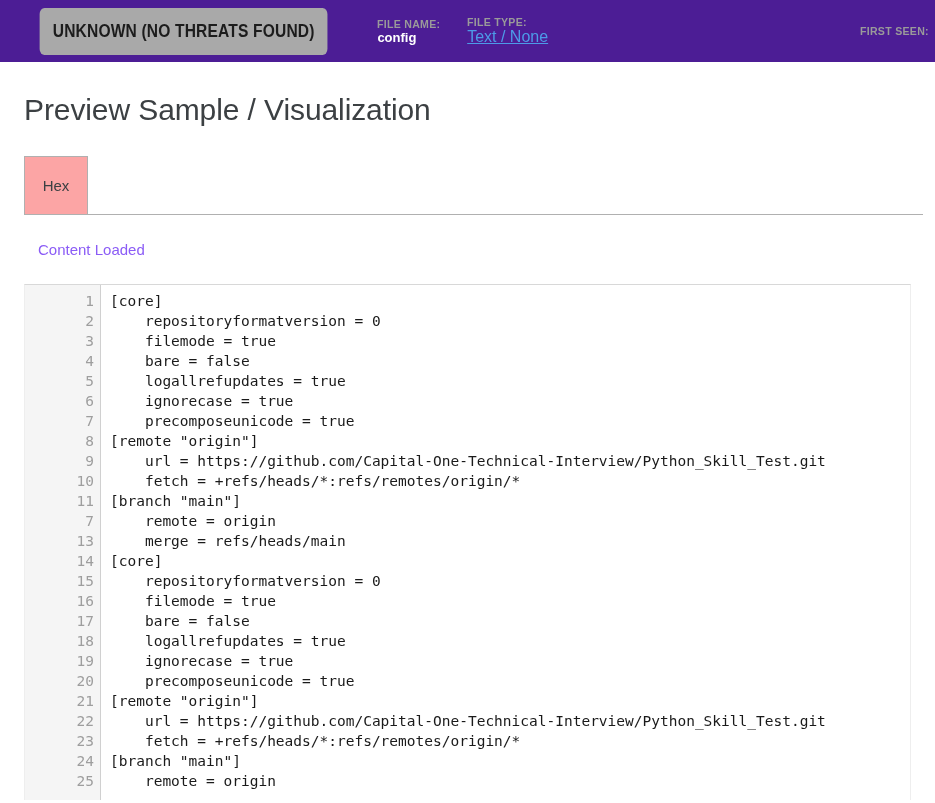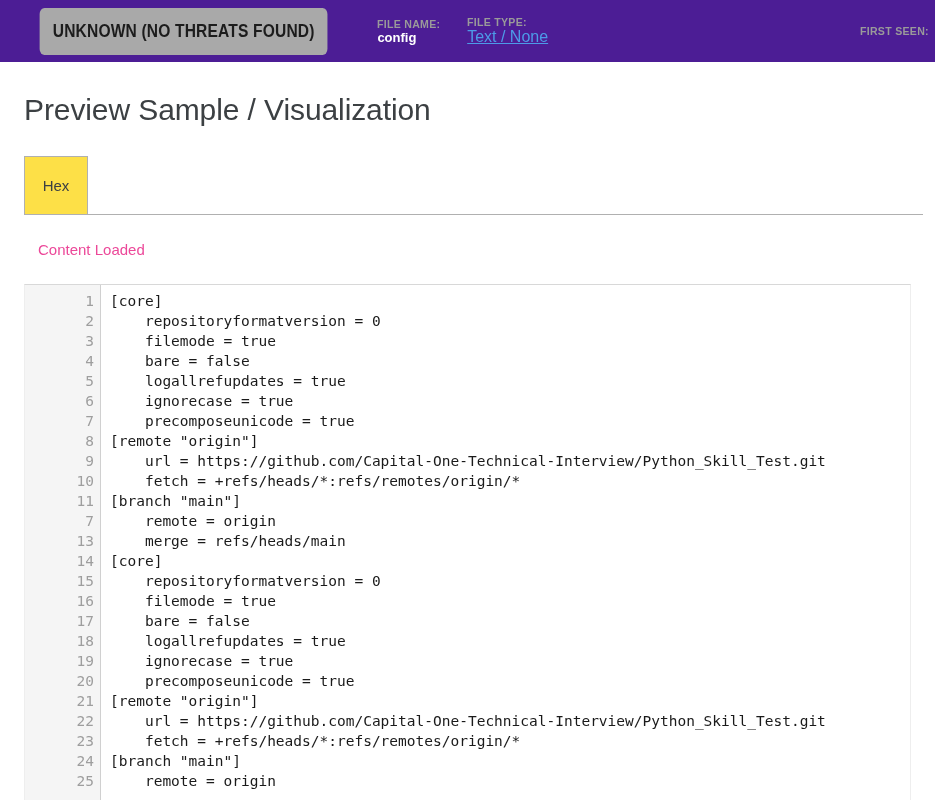--- a/index.html
+++ b/index.html
@@ -125,37 +125,37 @@
   .tab {
     position: relative;
     z-index: 2;
     height: 59px;
     min-width: 64px;
     padding: 0 16px;
     display: flex;
     align-items: center;
     justify-content: center;
     border: 1px solid #b0b0b0;
-    background: #fde047;
+    background: #fca5a5;
     font-size: 15px;
     color: #3c4043;
     cursor: pointer;
     margin-right: 2px;
   }
   .tab.active {
     font-weight: 700;
     border-bottom-color: #ffffff;
     height: 60px;
   }
 
   
   .content-status {
     padding: 26px 0 0 14px;
     font-size: 15px;
-    color: #ec4899;
+    color: #8b5cf6;
   }
 
   
   .code-panel {
     margin-top: 26px;
     border-top: 1px solid #d8d8d8;
     border-left: 1px solid #eeeeee;
     border-right: 1px solid #eeeeee;
     height: 516px;
     overflow: hidden;

